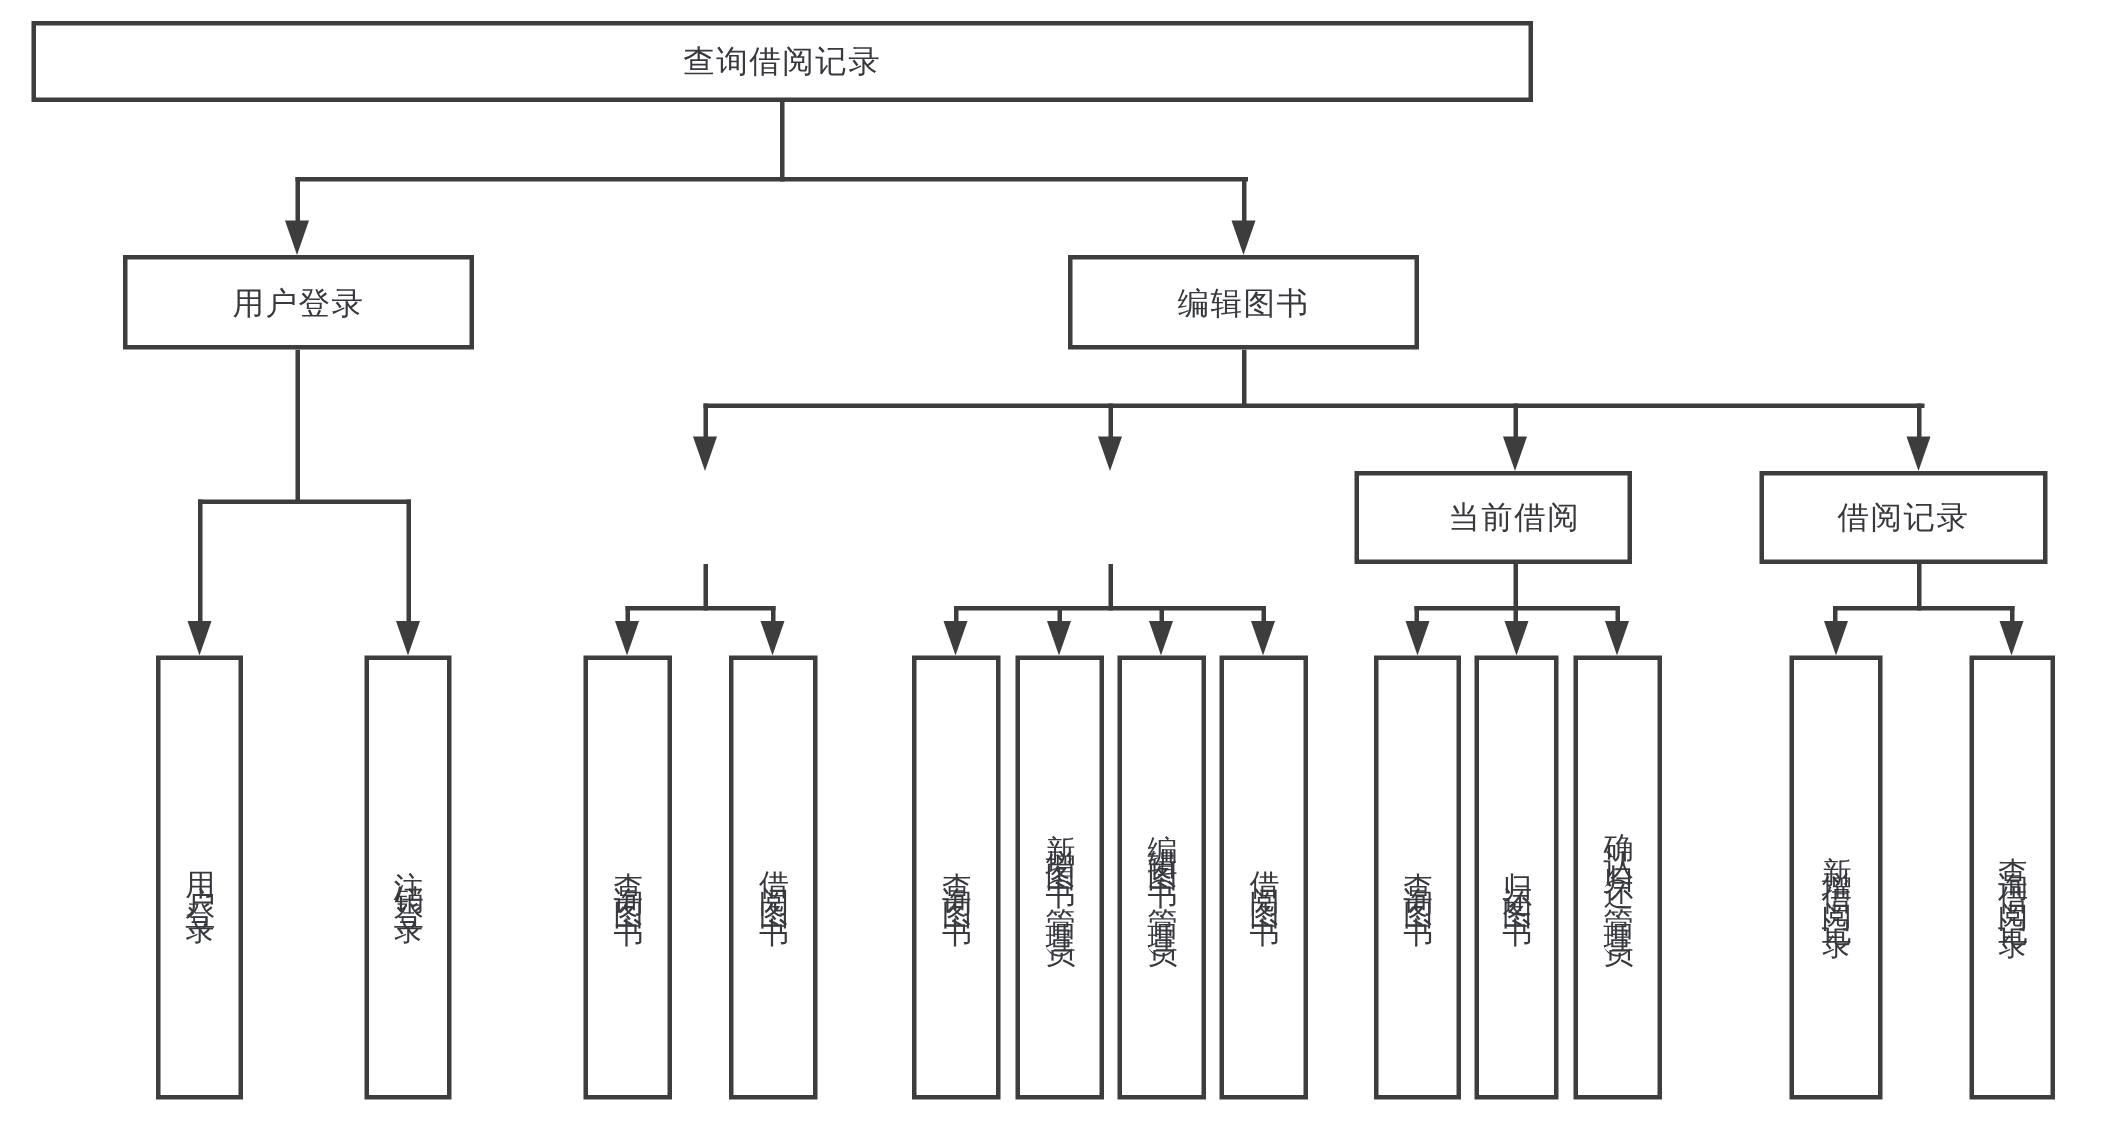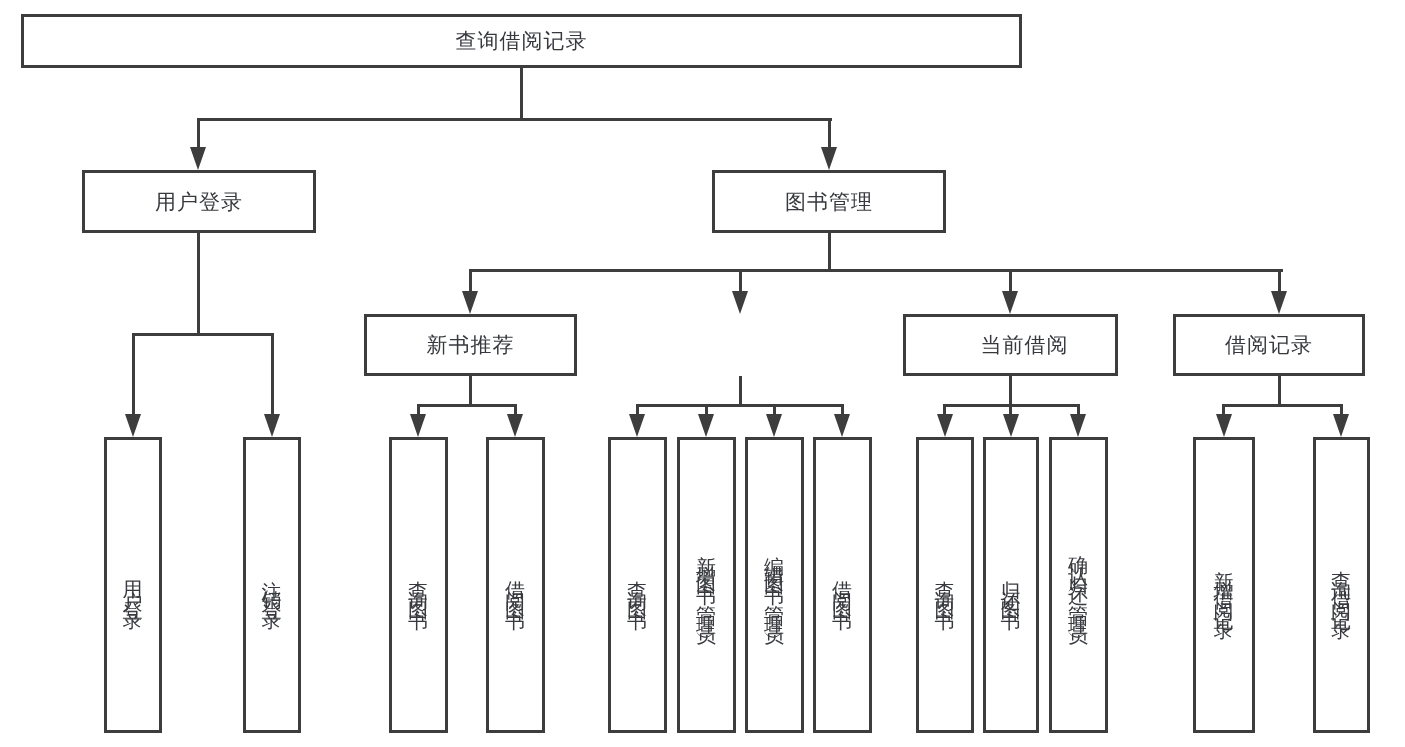--- a/index.html
+++ b/index.html
@@ -87,45 +87,42 @@
   <div class="line" style="left:197px; top:118px; width:635px; height:3px;"></div>
   <div class="line" style="left:197px; top:118px; width:3px; height:32px;"></div>
   <div class="arrowhead" style="left:190px; top:147px;"></div>
   <div class="line" style="left:828px; top:118px; width:3px; height:32px;"></div>
   <div class="arrowhead" style="left:821px; top:147px;"></div>
 
   <div class="hbox" style="left:82px; top:170px; width:234px; height:63px;">
     <span>用户登录</span>
   </div>
   <div class="hbox" style="left:712px; top:170px; width:234px; height:63px;">
-    <span>图书管理</span>
+    <span>编辑图书</span>
   </div>
 
   <div class="line" style="left:197px; top:233px; width:3px; height:103px;"></div>
   <div class="line" style="left:132px; top:333px; width:142px; height:3px;"></div>
   <div class="line" style="left:132px; top:333px; width:3px; height:83px;"></div>
   <div class="arrowhead" style="left:125px; top:414px;"></div>
   <div class="line" style="left:271px; top:333px; width:3px; height:83px;"></div>
   <div class="arrowhead" style="left:264px; top:414px;"></div>
 
   <div class="line" style="left:828px; top:233px; width:3px; height:39px;"></div>
   <div class="line" style="left:469px; top:269px; width:814px; height:3px;"></div>
   <div class="line" style="left:469px; top:269px; width:3px; height:24px;"></div>
   <div class="arrowhead" style="left:462px; top:291px;"></div>
   <div class="line" style="left:739px; top:269px; width:3px; height:24px;"></div>
   <div class="arrowhead" style="left:732px; top:291px;"></div>
   <div class="line" style="left:1009px; top:269px; width:3px; height:24px;"></div>
   <div class="arrowhead" style="left:1002px; top:291px;"></div>
   <div class="line" style="left:1278px; top:269px; width:3px; height:24px;"></div>
   <div class="arrowhead" style="left:1271px; top:291px;"></div>
 
-  <div class="hbox" style="left:364px; top:314px; width:213px; height:62px;">
-    <span>新书推荐</span>
-  </div>
-  <div class="hbox" style="left:903px; top:314px; width:215px; height:62px;padding-left:28px;">
+  <div class="hbox" style="left:903px; top:314px; width:185px; height:62px;padding-left:28px;">
     <span>当前借阅</span>
   </div>
   <div class="hbox" style="left:1173px; top:314px; width:192px; height:62px;justify-content:center;">
     <span>借阅记录</span>
   </div>
 
   <div class="line" style="left:469px; top:376px; width:3px; height:31px;"></div>
   <div class="line" style="left:417px; top:404px; width:100px; height:3px;"></div>
   <div class="line" style="left:417px; top:404px; width:3px; height:13px;"></div>
   <div class="arrowhead" style="left:410px; top:414px;"></div>

